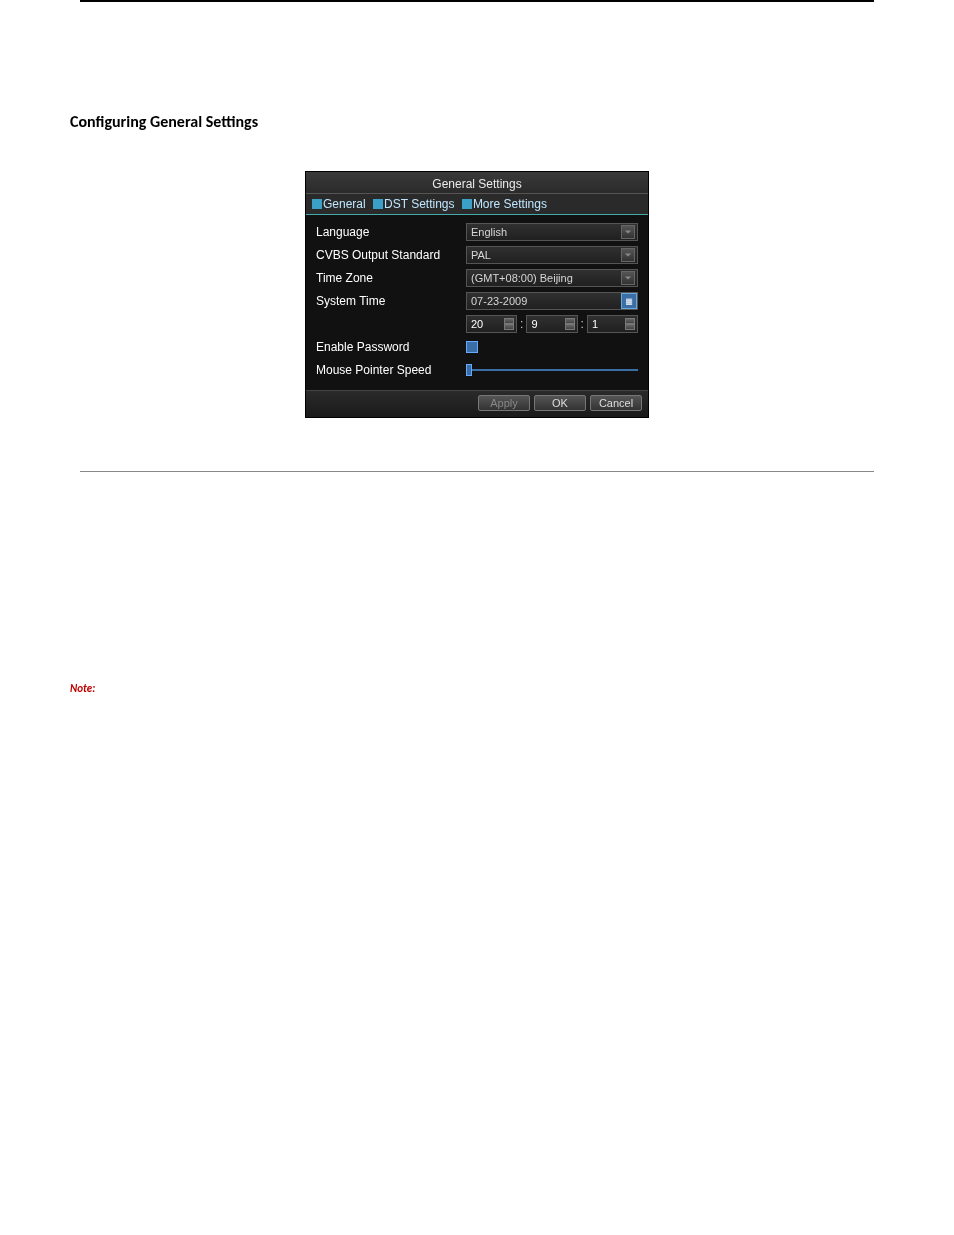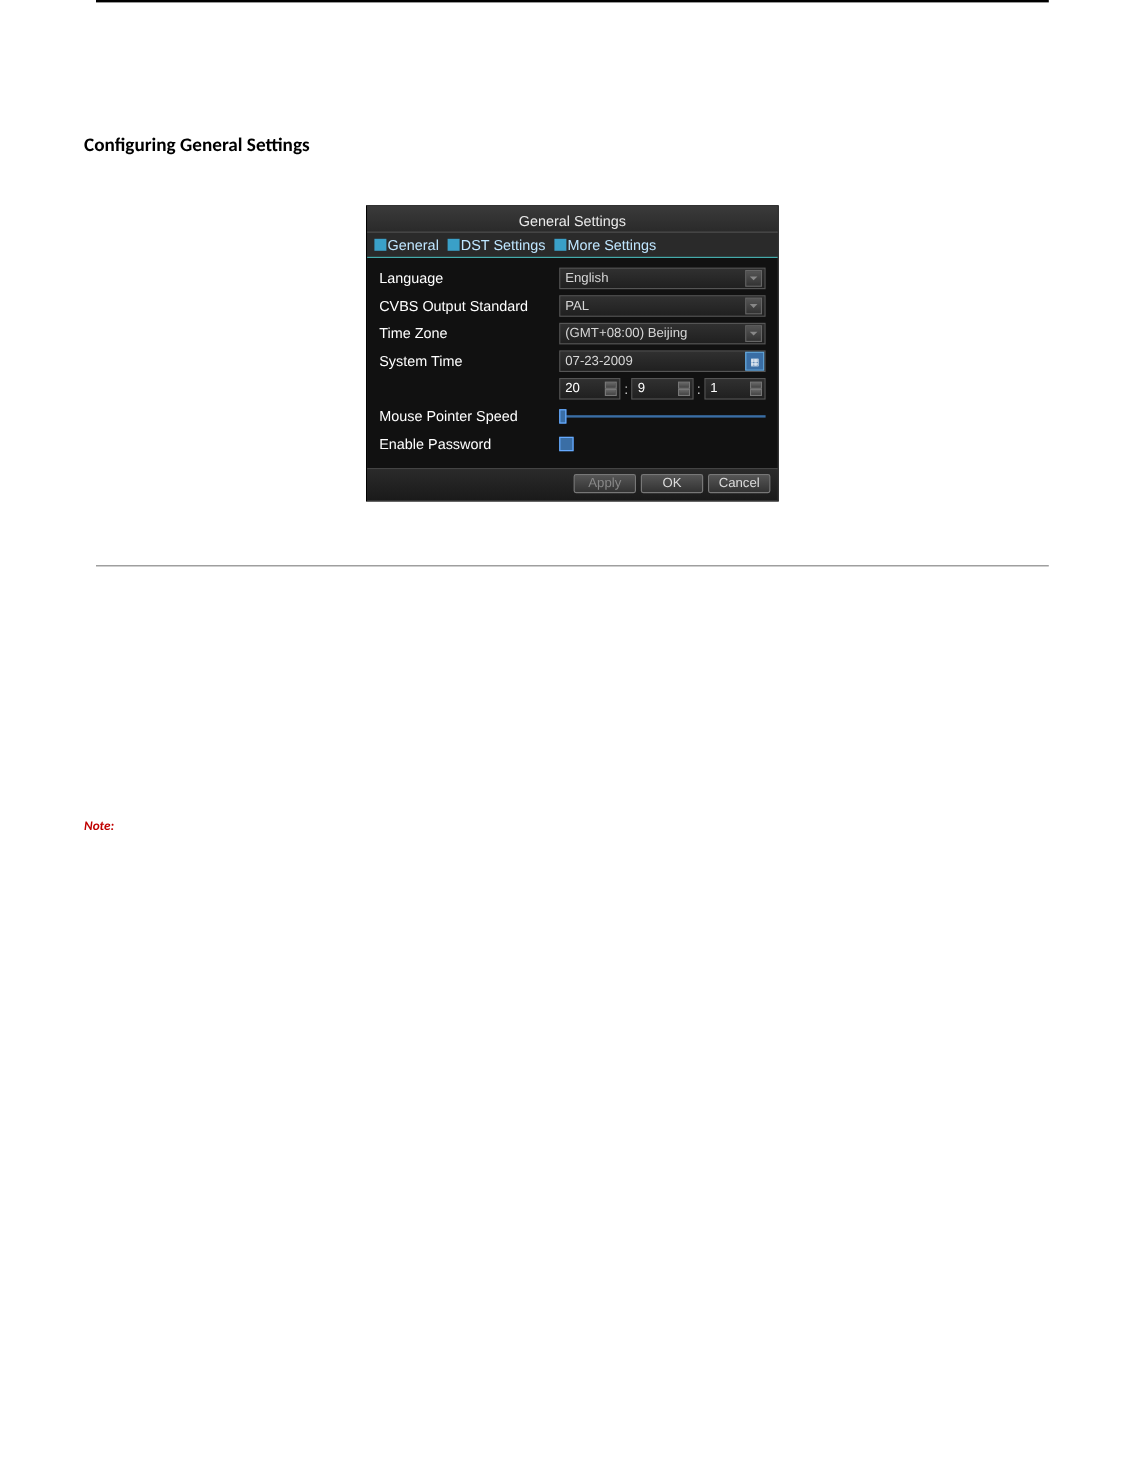--- a/index.html
+++ b/index.html
@@ -255,30 +255,30 @@
             <div class="spin">
                 <span>1</span>
                 <span class="stepper">
                   <div></div>
                   <div></div>
                 </span>
               </div>
           </div>
         </div>
         <div class="row">
+          <div class="lbl">Enable Password</div>
+          <div class="chk"></div>
+        </div>
+        <div class="row">
           <div class="lbl">Mouse Pointer Speed</div>
           <div class="slider">
               <div class="track">
                 <div class="thumb"></div>
               </div>
             </div>
-        </div>
-        <div class="row">
-          <div class="lbl">Enable Password</div>
-          <div class="chk"></div>
         </div>
       </div>
       <div class="dvr-footer">
         <div class="dbtn disabled">Apply</div>
         <div class="dbtn">OK</div>
         <div class="dbtn">Cancel</div>
       </div>
     </div>
   </div>
 

